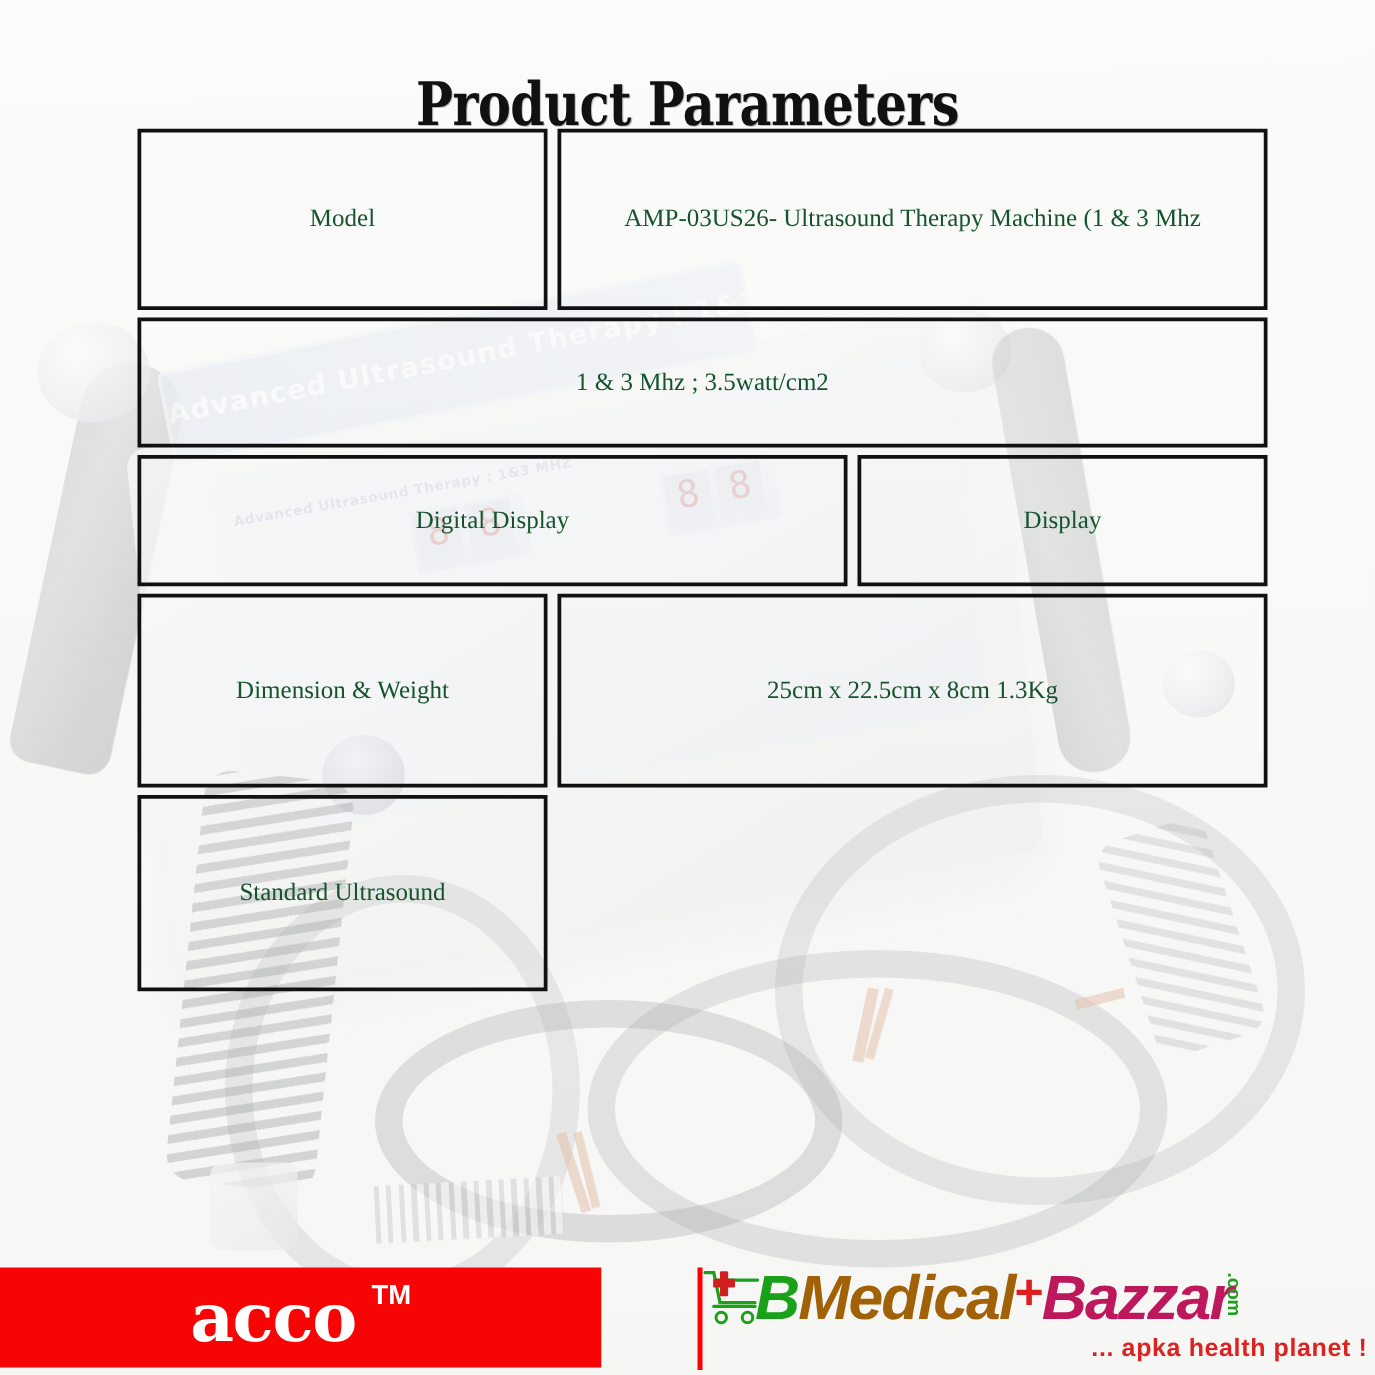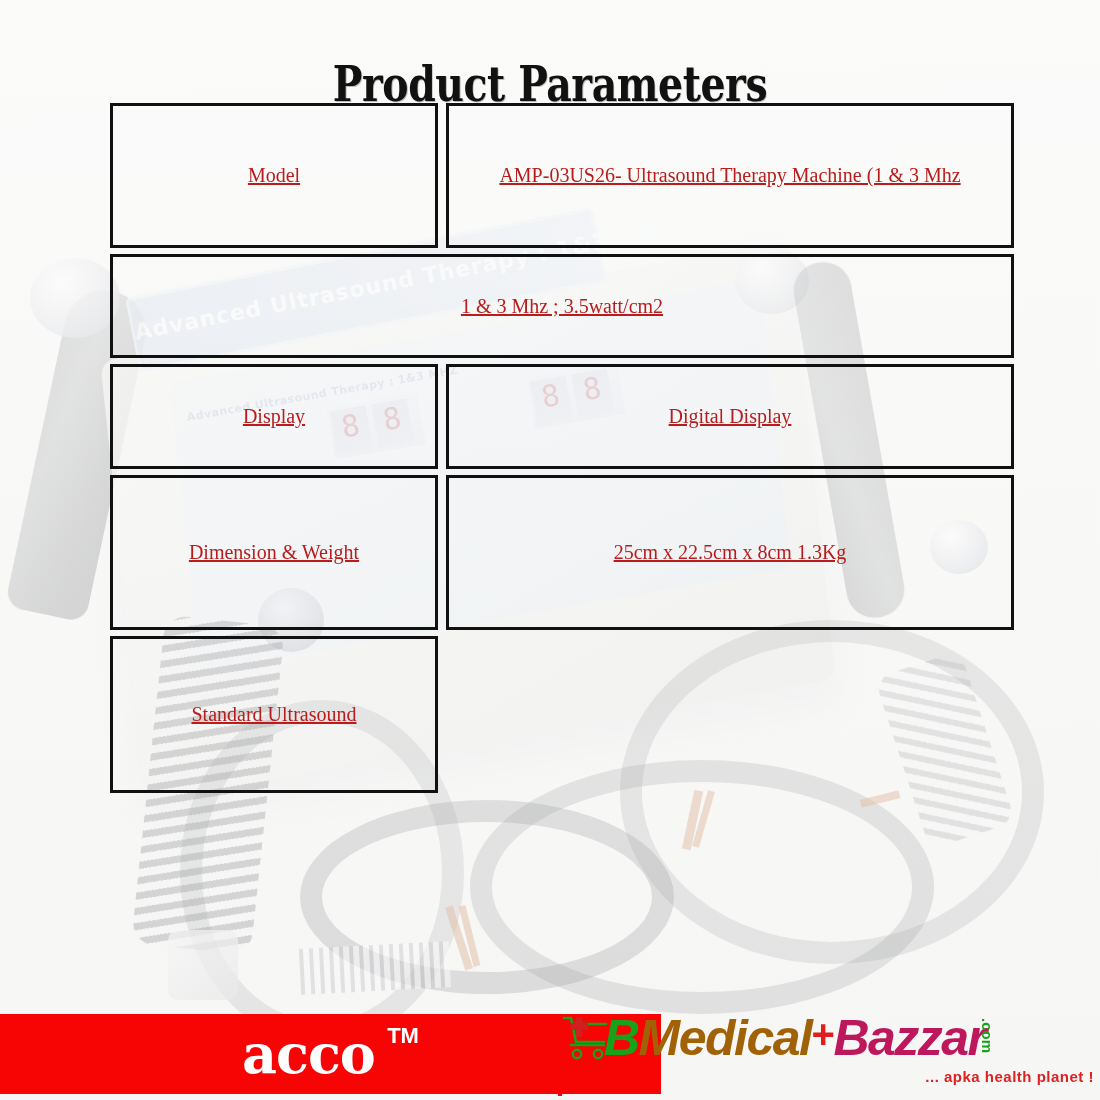--- a/index.html
+++ b/index.html
@@ -225,25 +225,24 @@
     gap: 8px;
     margin-bottom: 6px;
   }
   .spec-cell {
     border: 3px solid #111111;
     background: transparent;
     display: flex;
     align-items: center;
     justify-content: center;
     text-align: center;
-    color: #b91c1c;
+    color: #14532d;
     padding: 4px 10px;
     box-sizing: border-box;
     line-height: 1.32;
-    text-decoration: underline;
   }
   .spec-cell.label {
     width: 328px;
     flex: 0 0 328px;
     font-size: 20px;
   }
   .spec-cell.value {
     flex: 1 1 auto;
     font-size: 20px;
   }
@@ -263,21 +262,21 @@
   #footer {
     position: absolute;
     left: 0; bottom: 0;
     width: 1100px;
     height: 92px;
     z-index: 10;
   }
   #acco-banner {
     position: absolute;
     left: 0; top: 6px;
-    width: 661px; height: 80px;
+    width: 481px; height: 80px;
     background: #f70505;
     display: flex;
     align-items: center;
     justify-content: center;
   }
   #acco-wordmark {
     font-family: "DejaVu Serif", serif;
     font-weight: bold;
     font-size: 54px;
     color: #ffffff;
@@ -342,21 +341,21 @@
     letter-spacing: 0px;
     margin-left: -6px;
     margin-top: 6px;
     line-height: 1;
   }
   #mb-tagline {
     position: absolute;
     right: 6px; top: 58px;
     font-family: "Liberation Sans", sans-serif;
     font-weight: bold;
-    font-size: 15px;
+    font-size: 20px;
     color: #dd2222;
     letter-spacing: .5px;
     white-space: nowrap;
   }
   #mb-divider {
     position: absolute;
     left: 558px; top: 6px;
     width: 4px; height: 82px;
     background: #f70505;
   }
@@ -411,25 +410,25 @@
   </div>
 
   <div class="spec-row" data-row="1">
     <div class="spec-cell value">
       <span class="txt">1 &amp; 3 Mhz ; 3.5watt/cm2</span>
     </div>
   </div>
 
 
   <div class="spec-row" data-row="3">
+    <div class="spec-cell value">
+      <span class="txt">Digital Display</span>
+    </div>
     <div class="spec-cell label">
       <span class="txt">Display</span>
-    </div>
-    <div class="spec-cell value">
-      <span class="txt">Digital Display</span>
     </div>
   </div>
 
   <div class="spec-row" data-row="4">
     <div class="spec-cell label">
       <span class="txt">Dimension &amp; Weight</span>
     </div>
     <div class="spec-cell value">
       <span class="txt">25cm x 22.5cm x 8cm 1.3Kg</span>
     </div>

